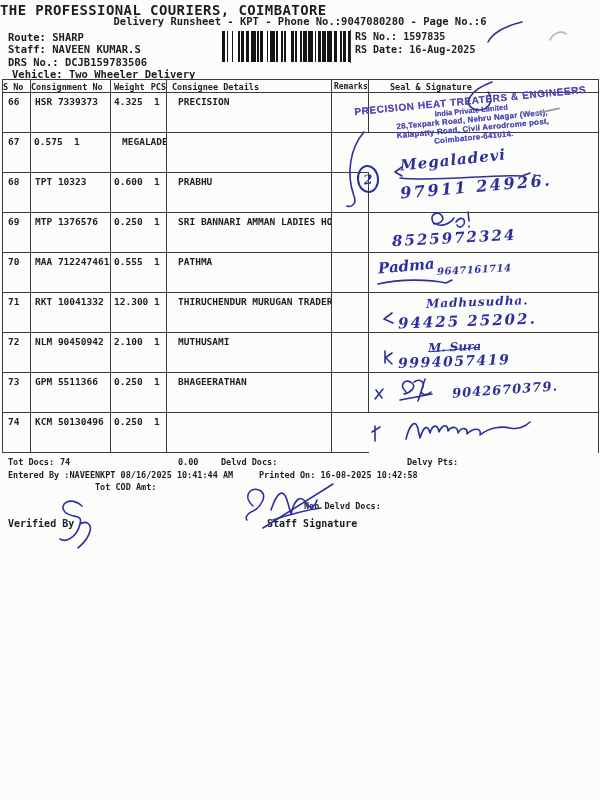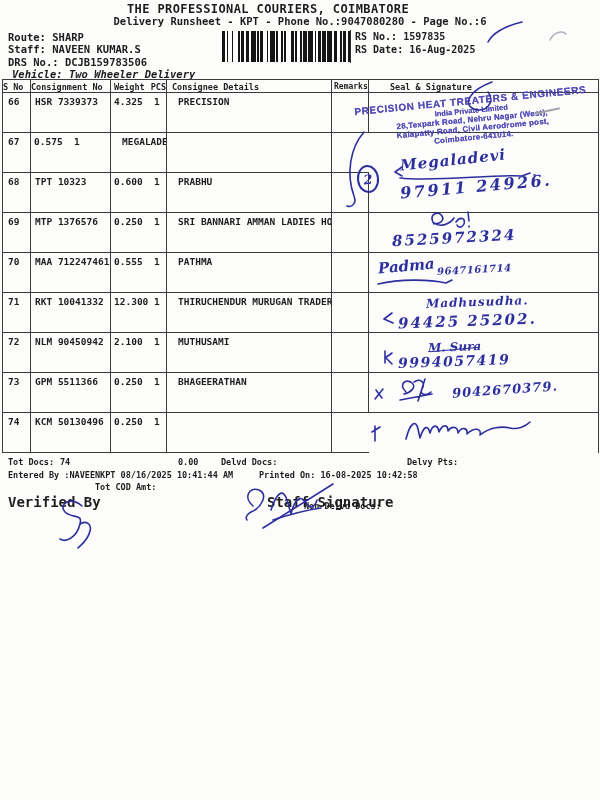--- a/index.html
+++ b/index.html
@@ -1,21 +1,21 @@
 <!DOCTYPE html>
 <html><head>
 <meta charset="utf-8">
 <style>
   html,body{margin:0;padding:0;}
   body{width:600px;height:800px;background:#fcfcfb;position:relative;overflow:hidden;
        font-family:"DejaVu Sans Mono", monospace;color:#1d1d1d;
        --ink:#2d2f9e; --stamp:#4b42b4;}
   .abs{position:absolute;}
   .mono{font-family:"DejaVu Sans Mono", monospace;font-weight:bold;}
-  .title{top:2px;left:0;width:536px;text-align:center;font-size:12px;letter-spacing:.4px;}
+  .title{top:2px;left:0;width:536px;text-align:left;font-size:14px;letter-spacing:.4px;}
   .subtitle{top:15px;left:0;width:600px;text-align:center;font-size:10.5px;}
   .info{font-size:10.5px;white-space:pre;}
   .rsbox{font-size:10px;white-space:pre;}
   
   #barcode{top:31px;left:222px;height:31px;display:flex;align-items:stretch;}
   #barcode .bar{background:#151515;}
   #barcode .space{background:transparent;}
   .vline{width:0;border-left:1.3px solid #2c2c2c;}
   
   .table{top:79px;left:2px;width:595px;border:1px solid #3b3b3b;border-bottom:none;}
@@ -28,21 +28,21 @@
   .c-sno{padding-left:5px;}
   .c-con{padding-left:4px;}
   .c-wp{padding-left:3px;display:flex;gap:0;}
   .c-wp .w{display:inline-block;width:40px;}
   .c-cons{padding-left:11px;}
   .h-cons{padding-left:5px;}
   .h-rem{font-size:8px !important;padding-left:2px;}
   .h-seal{padding-left:21px;}
   
   .foot{font-size:8.5px;font-weight:bold;white-space:pre;}
-  .lab{font-size:14px;font-weight:bold;}
+  .lab{font-size:10px;font-weight:bold;margin-top:24px;}
   
   .stamp{left:340px;top:95px;width:264px;transform:rotate(-5.5deg);color:var(--stamp);
          font-family:"Liberation Sans", sans-serif;font-weight:bold;text-align:center;
          opacity:.93;text-shadow:0 0 .4px var(--stamp);}
   .stamp .l1{font-size:10px;letter-spacing:.6px;}
   .stamp .l2{font-size:7.5px;}
   .stamp .l3,.stamp .l4,.stamp .l5{font-size:8px;letter-spacing:.2px;}
   
   .hw{color:var(--ink);font-family:"DejaVu Serif", serif;font-style:italic;font-weight:bold;
       white-space:pre;}
@@ -56,21 +56,21 @@
 </style>
 </head>
 <body style="--ink: #2d2f9e; --stamp: #4b42b4;">
 
 <div class="abs mono title">THE PROFESSIONAL COURIERS, COIMBATORE</div>
 <div class="abs mono subtitle">Delivery Runsheet - KPT - Phone No.:9047080280 - Page No.:6</div>
 
 <div class="abs mono info" style="left:8px;top:31px;">Route: SHARP</div>
 <div class="abs mono info" style="left:8px;top:43px;">Staff: NAVEEN KUMAR.S</div>
 <div class="abs mono info" style="left:8px;top:56px;">DRS No.: DCJB159783506</div>
-<div class="abs mono info" style="left:12px;top:68px;font-style:italic;">Vehicle: Two Wheeler Delivery</div>
+<div class="abs mono info" style="left:12px;top:68px;">Vehicle: Two Wheeler Delivery</div>
 
 <div id="barcode" class="abs">
     <div class="bar" style="width: 3.2px;"></div>
     <div class="space" style="width: 1.6px;"></div>
     <div class="bar" style="width: 1.6px;"></div>
     <div class="space" style="width: 3.2px;"></div>
     <div class="bar" style="width: 1.6px;"></div>
     <div class="space" style="width: 4.8px;"></div>
     <div class="bar" style="width: 1.6px;"></div>
     <div class="space" style="width: 1.6px;"></div>

